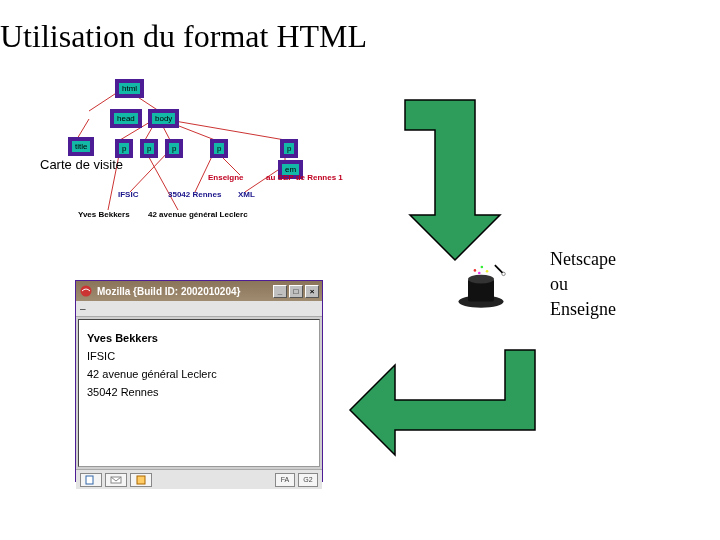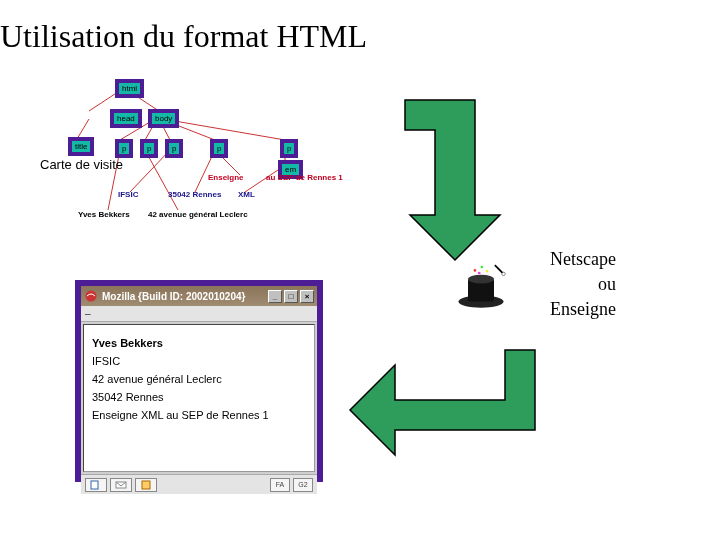--- a/index.html
+++ b/index.html
@@ -51,38 +51,38 @@
     width: 310px; height: 150px;
     pointer-events: none;
   }
   
   .browsers {
     position: absolute;
     left: 550px;
     top: 245px;
     font-size: 18px;
   }
-  .browsers div { margin: 4px 0; text-align: right; }
+  .browsers div { margin: 4px 0; text-align: left; }
   
   .hat-wrap {
     position: absolute;
     left: 455px;
     top: 260px;
     width: 52px;
     height: 52px;
   }
   .hat-wrap svg { width: 100%; height: 100%; }
   
   .mozilla {
     position: absolute;
     left: 75px;
     top: 280px;
     width: 248px;
     height: 202px;
-    border: 6px solid #4c1d95;
+    border: 1px solid #4c1d95;
     background: #cfcfcf;
     font-family: Tahoma, Arial, sans-serif;
     font-size: 11px;
   }
   .titlebar {
     height: 20px;
     background: linear-gradient(180deg, #8a745a, #a08c70);
     display: flex;
     align-items: center;
     color: #fff;
@@ -258,21 +258,20 @@
     </div>
   </div>
   <div class="menubar">
     <span>–</span>
   </div>
   <div class="content">
     <p class="line1">Yves Bekkers</p>
     <p>IFSIC</p>
     <p>42 avenue général Leclerc</p>
     <p>35042 Rennes</p>
-    <p>Enseigne XML au SEP de Rennes 1</p>
   </div>
   <div class="statusbar">
     <div class="sbtn">
       <svg width="12" height="10">
           <rect x="1" y="1" width="7" height="8" fill="#fff" stroke="#36a" stroke-width="1"></rect>
         </svg>
     </div>
     <div class="sbtn">
       <svg width="12" height="10">
           <rect x="1" y="2" width="10" height="6" fill="#fff" stroke="#888"></rect>

